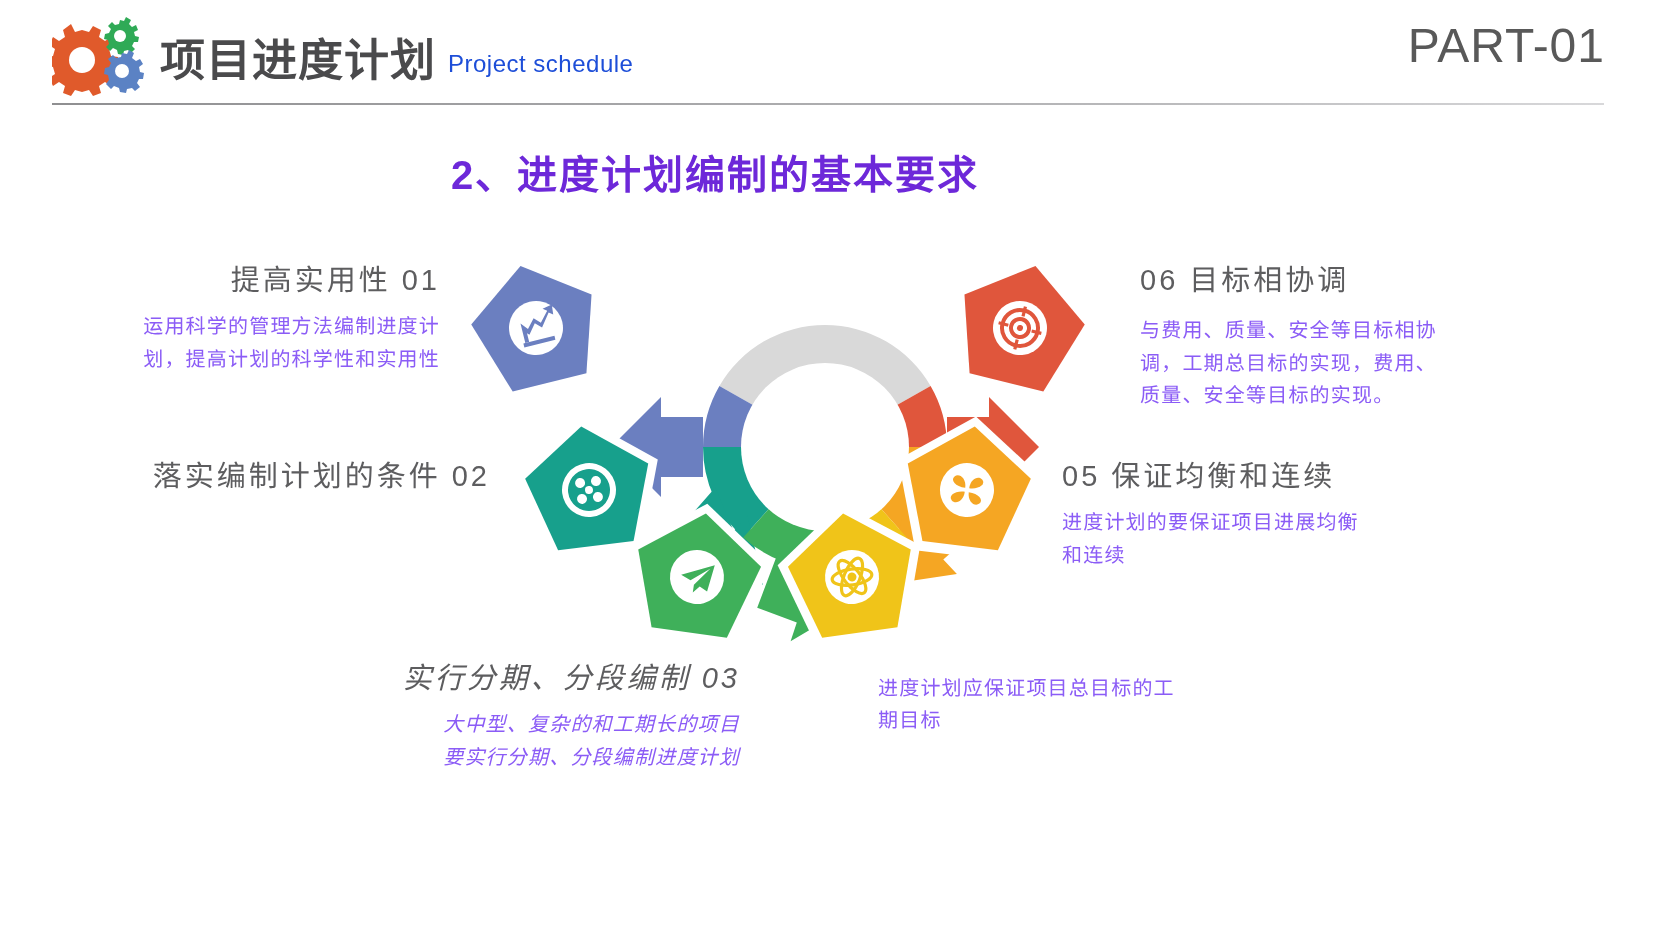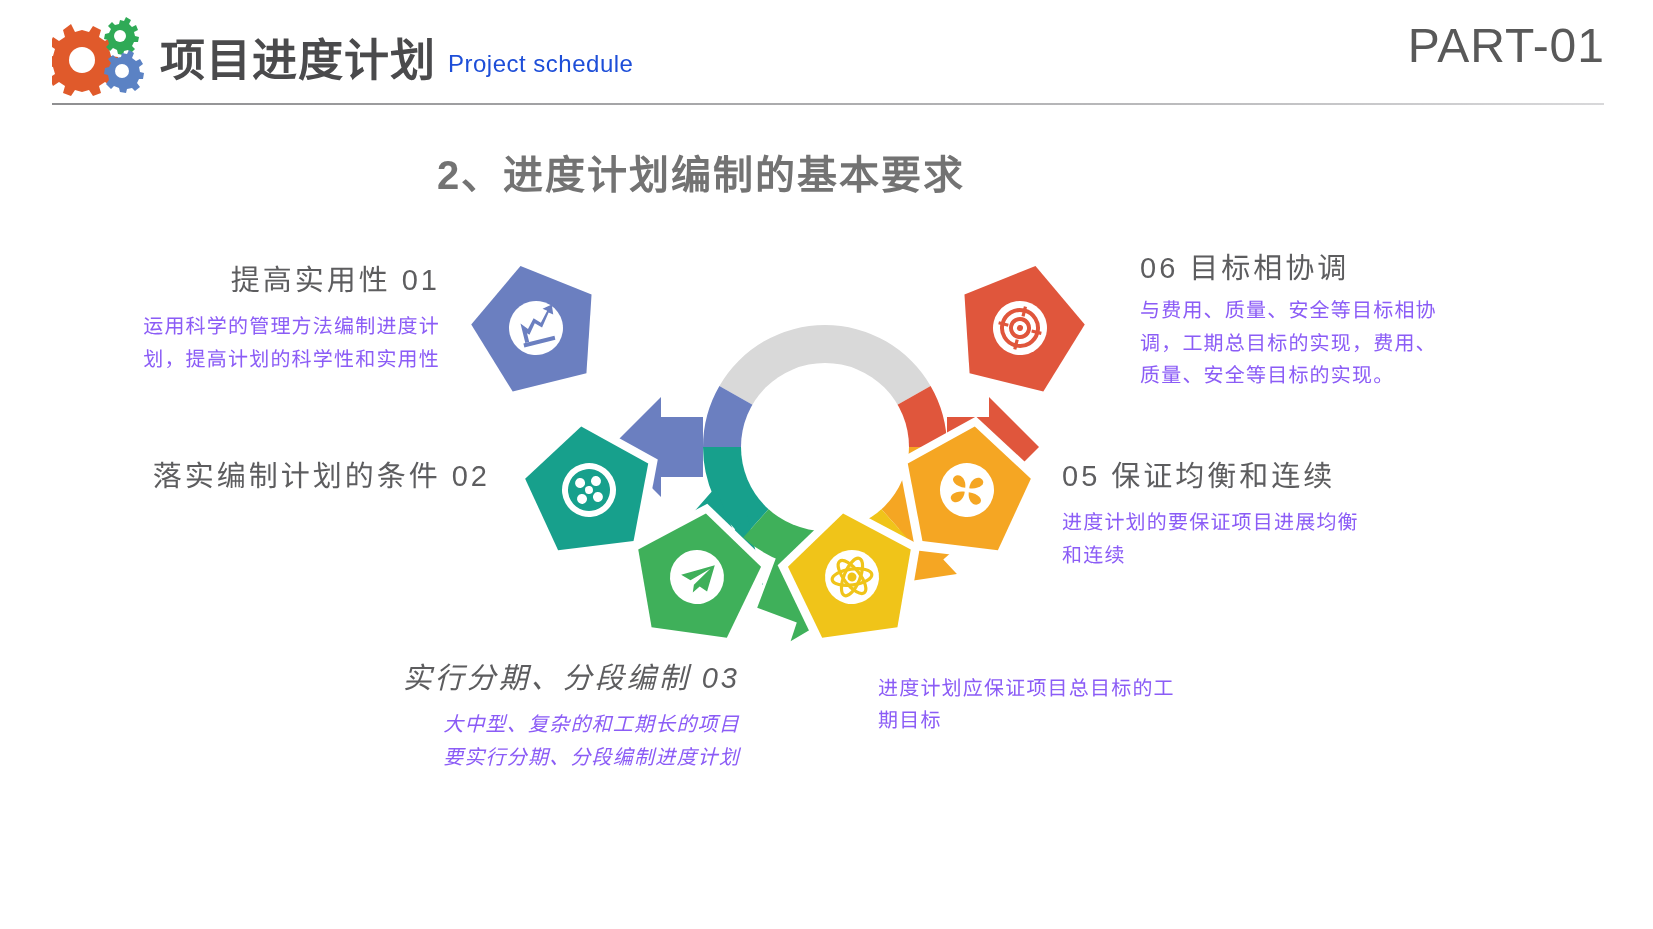--- a/index.html
+++ b/index.html
@@ -66,28 +66,28 @@
     left: 52px;
     top: 103px;
     width: 1552px;
     height: 2px;
     background: linear-gradient(to right, #8f8f91 0%, #b9b9bb 70%, #d8d8da 100%);
   }
 
   
   .slide-title {
     position: absolute;
-    left: 4px;
+    left: 18px;
     top: 143px;
     width: 1394px;
     text-align: center;
     font-size: 40px;
     font-weight: bold;
     letter-spacing: 2px;
-    color: #737373;
+    color: #6d28d9;
   }
 
   
   .center-graphic {
     position: absolute;
     left: 565px;
     top: 215px;
     width: 520px;
     height: 460px;
   }
@@ -116,28 +116,28 @@
     line-height: 1.62;
   }
   .align-right { text-align: right; }
   .align-left  { text-align: left; }
 
   .b01 { left: 40px;   top: 262px;  width: 400px; }
   .b02 { left: 70px;   top: 458px;  width: 420px; }
   .b03 { left: 330px;  top: 660px;  width: 410px; font-style: italic; }
   .b04 { left: 878px;  top: 660px;  width: 420px; }
   .b05 { left: 1062px; top: 458px;  width: 420px; }
-  .b06 { left: 1140px; top: 250px;  width: 430px; }
+  .b06 { left: 1140px; top: 262px;  width: 430px; }
 
   .b01 .block-desc { margin-top: 12px; }
   .b02 .block-desc { margin-top: 12px; }
   .b03 .block-desc { margin-top: 12px; }
   .b04 .block-desc { margin-top: 12px; }
   .b05 .block-desc { margin-top: 12px; }
-  .b06 .block-desc { margin-top: 8px; }
+  .b06 .block-desc { margin-top: 16px; }
 </style>
 </head>
 <body>
 
 <div class="header">
 
   <div class="header-logo">
     <svg viewBox="0 0 96 80" width="96" height="80">
 
       <g transform="translate(30,44)">

